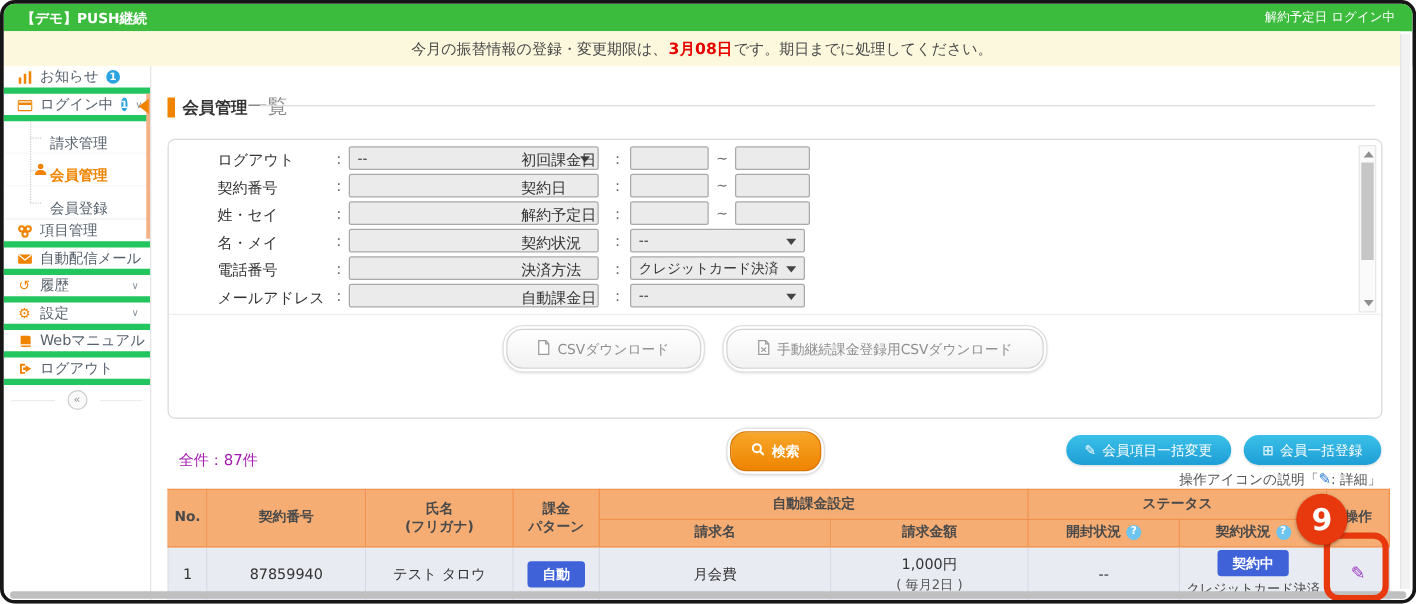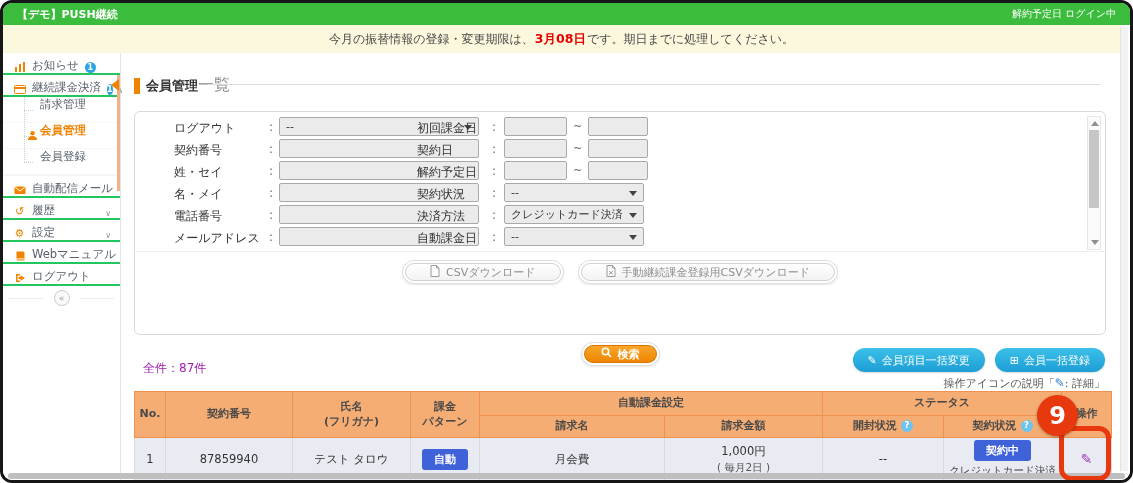--- a/index.html
+++ b/index.html
@@ -12,30 +12,30 @@
             display:flex; align-items:center; justify-content:space-between; padding:0 14px; }
   .appbar .title { color:#fff; font-size:11px; font-weight:bold; }
   .appbar .login { color:#fff; font-size:10px; }
   .notice { position:absolute; left:0; top:22px; right:10px; height:28px; background:#fcf8dd;
             display:flex; align-items:center; justify-content:center; font-size:12px; color:#4a4a4a; }
   .notice .date { color:#e60000; font-weight:bold; font-size:12.5px; margin:0 1px; }
 
   
   .sidebar { position:absolute; left:0; top:50px; bottom:0; width:118px; background:#fff;
              border-right:1px solid #e4e4e4; font-size:11.5px; color:#57616b; }
-  .sitem { height:22px; display:flex; align-items:flex-end; gap:6px; padding-left:10px;
-           border-bottom:2px solid #22c55e; cursor:pointer; white-space:nowrap; }
+  .sitem { height:22px; display:flex; align-items:center; gap:6px; padding-left:10px;
+           border-bottom:5px solid #22c55e; cursor:pointer; white-space:nowrap; }
   .sitem .chev { margin-left:auto; margin-right:9px; color:#8a949e; font-size:8px; }
   .icn { width:13px; display:inline-flex; justify-content:center; color:#f08300; font-size:11px; flex:0 0 13px; }
   .icn svg { display:block; }
   .nbadge { display:inline-flex; align-items:center; justify-content:center; width:11px; height:11px;
             border-radius:50%; background:#2ca4e0; color:#fff; font-size:8px; font-weight:bold; }
   .submenu { position:relative; border-bottom:1px solid #f3f3f4; }
   .submenu::before { content:""; position:absolute; left:21px; top:0; bottom:13px; border-left:1px dotted #c9cdd4; }
-  .subitem { position:relative; height:26px; display:flex; align-items:flex-start; padding-left:37px;
+  .subitem { position:relative; height:26px; display:flex; align-items:flex-end; padding-left:37px;
              border-bottom:1px solid #f7f7f8; cursor:pointer; white-space:nowrap; }
   .subitem::before { content:""; position:absolute; left:21px; top:50%; width:9px; border-top:1px dotted #c9cdd4; }
   .subitem.active { color:#f08300; font-weight:bold; }
   .subitem.active .subicn { position:absolute; left:24px; top:7px; }
   .side-indicator { position:absolute; right:0; top:22px; width:3px; height:116px; background:#f2b186; }
   .side-arrow { position:absolute; right:1px; top:26px; width:0; height:0;
                 border-top:6px solid transparent; border-bottom:6px solid transparent; border-right:8px solid #f08300; }
   .collapse-row { height:24px; display:flex; align-items:center; justify-content:center; gap:4px; }
   .collapse-row .line { flex:1; border-top:1px solid #ececec; margin:0 6px; }
   .collapse-btn { width:16px; height:16px; border:1px solid #ccc; border-radius:50%; background:#fafafa;
@@ -72,21 +72,21 @@
   .vs-up, .vs-dn { position:absolute; left:3px; width:0; height:0; border-left:4px solid transparent; border-right:4px solid transparent; }
   .vs-up { top:4px; border-bottom:5px solid #8f8f8f; }
   .vs-dn { bottom:4px; border-top:5px solid #8f8f8f; }
   .vthumb { position:absolute; left:1px; right:1px; top:13px; height:78px; background:#c6c6c6; }
 
   .csv-row { position:absolute; left:0; right:0; top:148px; display:flex; justify-content:center; gap:14px; }
   .search-row { position:absolute; left:0; right:0; top:185px; display:flex; justify-content:center;margin-top:45px; }
   .pill-outer { border:1px solid #dfdfdf; border-radius:17px; padding:2px; background:#fff;
                 box-shadow:0 1px 2px rgba(0,0,0,.10); cursor:pointer; }
   .pill-inner { border:1px solid #d2d2d2; border-radius:13px; background:linear-gradient(#ffffff,#f2f2f2);
-                color:#8f8f8f; font-size:11px; height:18px; display:flex; align-items:center; gap:6px; padding:0 24px; }
+                color:#8f8f8f; font-size:11px; height:32px; display:flex; align-items:center; gap:6px; padding:0 24px; }
   .pill-inner.orange { border:1px solid #d87500; background:linear-gradient(#f8a62a,#ee8500);
                        color:#fff; font-weight:bold; padding:0 16px; }
 
   .total { position:absolute; left:21px; top:307px; font-size:12px; color:#a21caf; }
   .bulk-row { position:absolute; right:25px; top:295px; display:flex; gap:10px; }
   .bluebtn { height:24px; border-radius:13px; background:linear-gradient(#3bc0e8,#1d9ed6);
              color:#fff; font-size:11px; display:flex; align-items:center; gap:5px; padding:0 15px;
              cursor:pointer; box-shadow:0 1px 2px rgba(0,0,0,.15); }
   .bluebtn .bicn { font-size:11px; }
   .icon-help { position:absolute; right:25px; top:323px; font-size:11px; color:#555; }
@@ -149,40 +149,50 @@
       <span>お知らせ</span>
       <span class="nbadge">1</span>
     </div>
     <div class="sitem">
       <span class="icn">
         <svg width="12" height="12" viewBox="0 0 12 12">
             <rect x="0.5" y="2.5" width="11" height="8" rx="1" fill="none" stroke="#f08300"></rect>
             <rect x="1" y="4" width="10" height="2" fill="#f08300"></rect>
           </svg>
       </span>
-      <span>継続課金決済</span>
+      <span>ログイン中</span>
       <span class="nbadge">1</span>
       <span class="chev">∨</span>
     </div>
     <div class="submenu">
       <div class="subitem">
         <span>請求管理</span>
       </div>
       <div class="subitem active">
         <span class="subicn">
           <svg width="11" height="11" viewBox="0 0 12 12" fill="#f08300">
               <circle cx="6" cy="3.5" r="2.4"></circle>
               <path d="M1 11c0-3 2.2-4.4 5-4.4S11 8 11 11z"></path>
             </svg>
         </span>
         <span>会員管理</span>
       </div>
       <div class="subitem">
         <span>会員登録</span>
       </div>
+    </div>
+    <div class="sitem">
+      <span class="icn">
+        <svg width="12" height="12" viewBox="0 0 12 12" fill="none" stroke="#f08300" stroke-width="1.6">
+            <circle cx="3.4" cy="4" r="2.1"></circle>
+            <circle cx="8.6" cy="4" r="2.1"></circle>
+            <circle cx="6" cy="8.2" r="2.1"></circle>
+          </svg>
+      </span>
+      <span>項目管理</span>
     </div>
     <div class="sitem">
       <span class="icn">
         <svg width="12" height="12" viewBox="0 0 12 12">
             <rect x="0.5" y="2.5" width="11" height="7.5" rx="1" fill="#f08300"></rect>
             <path d="M1 3l5 4 5-4" stroke="#fff" fill="none"></path>
           </svg>
       </span>
       <span>自動配信メール</span>
     </div>

